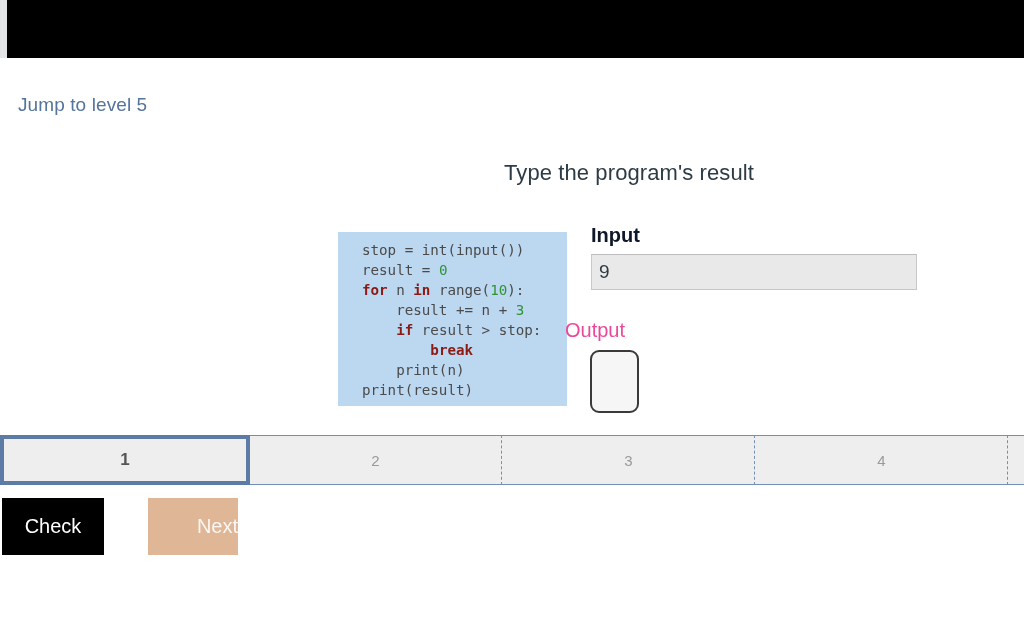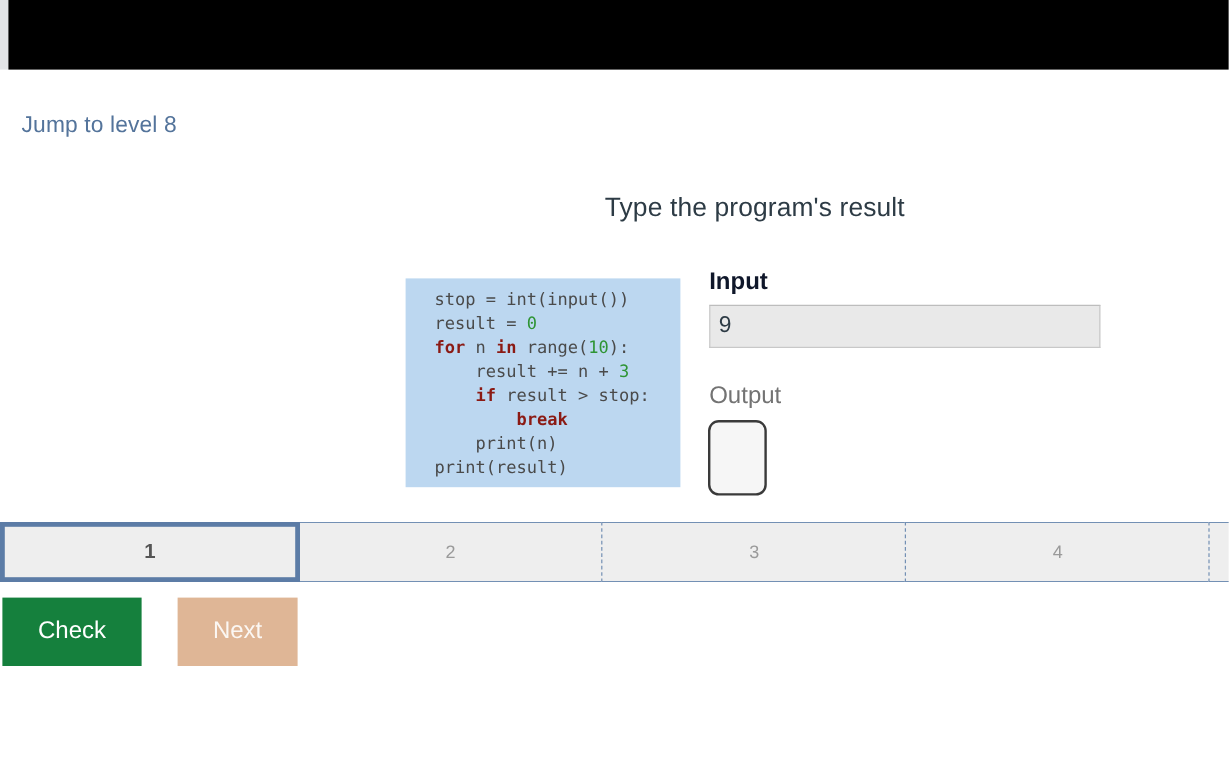--- a/index.html
+++ b/index.html
@@ -94,23 +94,23 @@
     border: 1px solid #c8c8c8;
     border-top-color: #bdbdbd;
     font-family: "Liberation Sans", sans-serif;
     font-size: 19px;
     color: #2d3b45;
     padding: 0 7px;
     outline: none;
   }
   #output-label {
     position: absolute;
-    left: 591px; top: 319px;
+    left: 565px; top: 319px;
     font-size: 20px;
-    color: #737373;
+    color: #ec4899;
     font-weight: 400;
   }
   #output-field {
     position: absolute;
     left: 590px; top: 350px;
     width: 49px;
     height: 63px;
     box-sizing: border-box;
     background: #f6f6f6;
     border: 2px solid #3a3a3a;
@@ -169,38 +169,39 @@
     height: 57px;
     border: none;
     font-family: "Liberation Sans", sans-serif;
     font-size: 20px;
     color: #ffffff;
     cursor: pointer;
     padding: 0;
   }
   #check-button {
     left: 2px;
-    width: 116px;
-    background: #15803d;
+    width: 102px;
+    background: #000000;
   }
   #next-button {
     left: 148px;
-    width: 100px;
+    width: 90px;
     background: #dfb696;
     color: #fbf7f3;
     cursor: default;
+    text-align: right;
   }
 </style>
 </head>
 <body>
 
 <div id="page-bg-sliver"></div>
 <div id="top-bar"></div>
 
-<a id="jump-link" href="#">Jump to level 8</a>
+<a id="jump-link" href="#">Jump to level 5</a>
 
 <div id="page-title">Type the program's result</div>
 
 <div id="code-block"><span>stop = int(input())</span>
 <span>result = <span class="num">0</span></span>
 <span><span class="kw">for</span> n <span class="kw">in</span> range(<span class="num">10</span>):</span>
 <span>    result += n + <span class="num">3</span></span>
 <span>    <span class="kw">if</span> result &gt; stop:</span>
 <span>        <span class="kw">break</span></span>
 <span>    print(n)</span>

